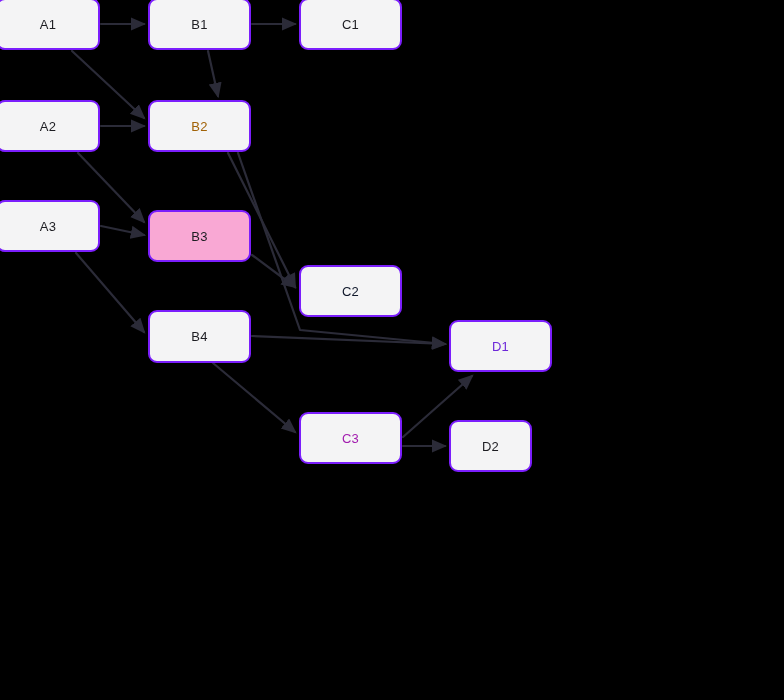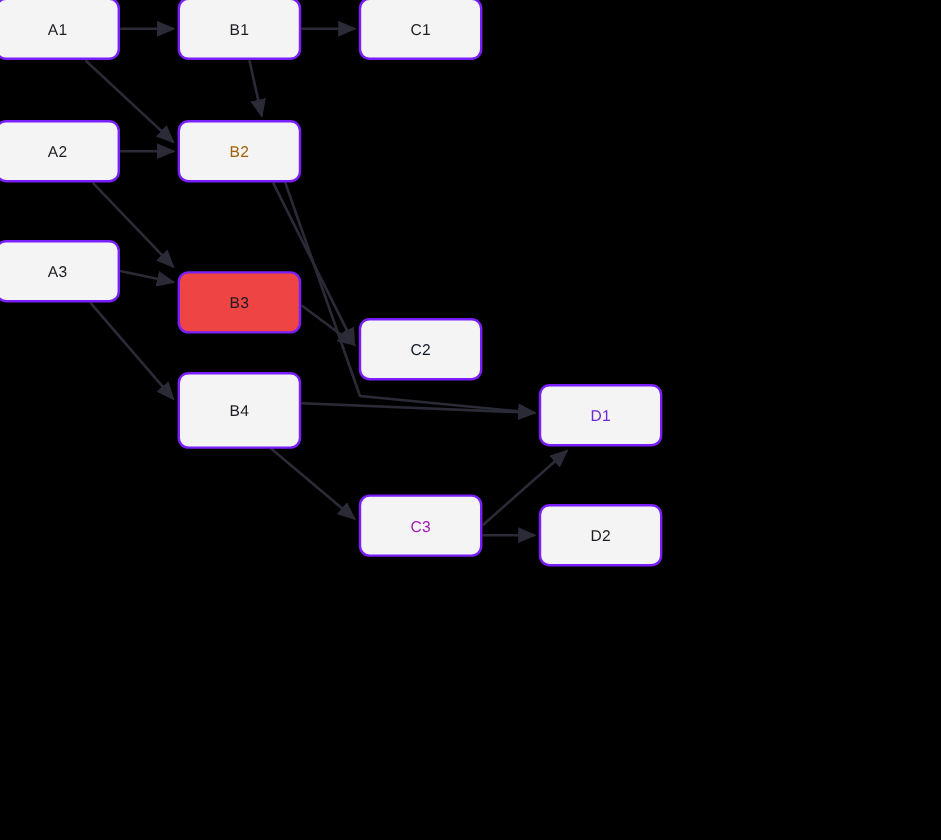--- a/index.html
+++ b/index.html
@@ -90,36 +90,36 @@
       </div>
       <div class="graph-node" style="left: -4px; top: 200px; width: 104px; height: 52px; background: rgb(244, 244, 245); border-color: rgb(123, 30, 252); color: rgb(29, 29, 34);">
         <span class="node-label">A3</span>
       </div>
       <div class="graph-node" style="left: 148px; top: -2px; width: 103px; height: 52px; background: rgb(244, 244, 245); border-color: rgb(123, 30, 252); color: rgb(29, 29, 34);">
         <span class="node-label">B1</span>
       </div>
       <div class="graph-node" style="left: 148px; top: 100px; width: 103px; height: 52px; background: rgb(244, 244, 245); border-color: rgb(123, 30, 252); color: #a16207;">
         <span class="node-label">B2</span>
       </div>
-      <div class="graph-node" style="left: 148px; top: 210px; width: 103px; height: 52px; background: #ef4444; border-color: rgb(123, 30, 252); color: rgb(29, 29, 34); margin-top: 16px;">
+      <div class="graph-node" style="left: 148px; top: 210px; width: 103px; height: 52px; background: #f9a8d4; border-color: rgb(123, 30, 252); color: rgb(29, 29, 34);">
         <span class="node-label">B3</span>
       </div>
-      <div class="graph-node" style="left: 148px; top: 310px; width: 103px; height: 64px; background: rgb(244, 244, 245); border-color: rgb(123, 30, 252); color: rgb(29, 29, 34);">
+      <div class="graph-node" style="left: 148px; top: 310px; width: 103px; height: 53px; background: rgb(244, 244, 245); border-color: rgb(123, 30, 252); color: rgb(29, 29, 34);">
         <span class="node-label">B4</span>
       </div>
       <div class="graph-node" style="left: 299px; top: -2px; width: 103px; height: 52px; background: rgb(244, 244, 245); border-color: rgb(123, 30, 252); color: rgb(29, 29, 34);">
         <span class="node-label">C1</span>
       </div>
       <div class="graph-node" style="left: 299px; top: 265px; width: 103px; height: 52px; background: rgb(244, 244, 245); border-color: rgb(123, 30, 252); color: #0f172a;">
         <span class="node-label">C2</span>
       </div>
       <div class="graph-node" style="left: 299px; top: 412px; width: 103px; height: 52px; background: rgb(244, 244, 245); border-color: rgb(123, 30, 252); color: #a21caf;">
         <span class="node-label">C3</span>
       </div>
       <div class="graph-node" style="left: 449px; top: 320px; width: 103px; height: 52px; background: rgb(244, 244, 245); border-color: rgb(123, 30, 252); color: #6d28d9;">
         <span class="node-label">D1</span>
       </div>
-      <div class="graph-node" style="left: 449px; top: 420px; width: 103px; height: 52px; background: rgb(244, 244, 245); border-color: rgb(123, 30, 252); color: rgb(29, 29, 34);">
+      <div class="graph-node" style="left: 449px; top: 420px; width: 83px; height: 52px; background: rgb(244, 244, 245); border-color: rgb(123, 30, 252); color: rgb(29, 29, 34);">
         <span class="node-label">D2</span>
       </div>
     </div>
 
 </div>
 
 </body></html>

